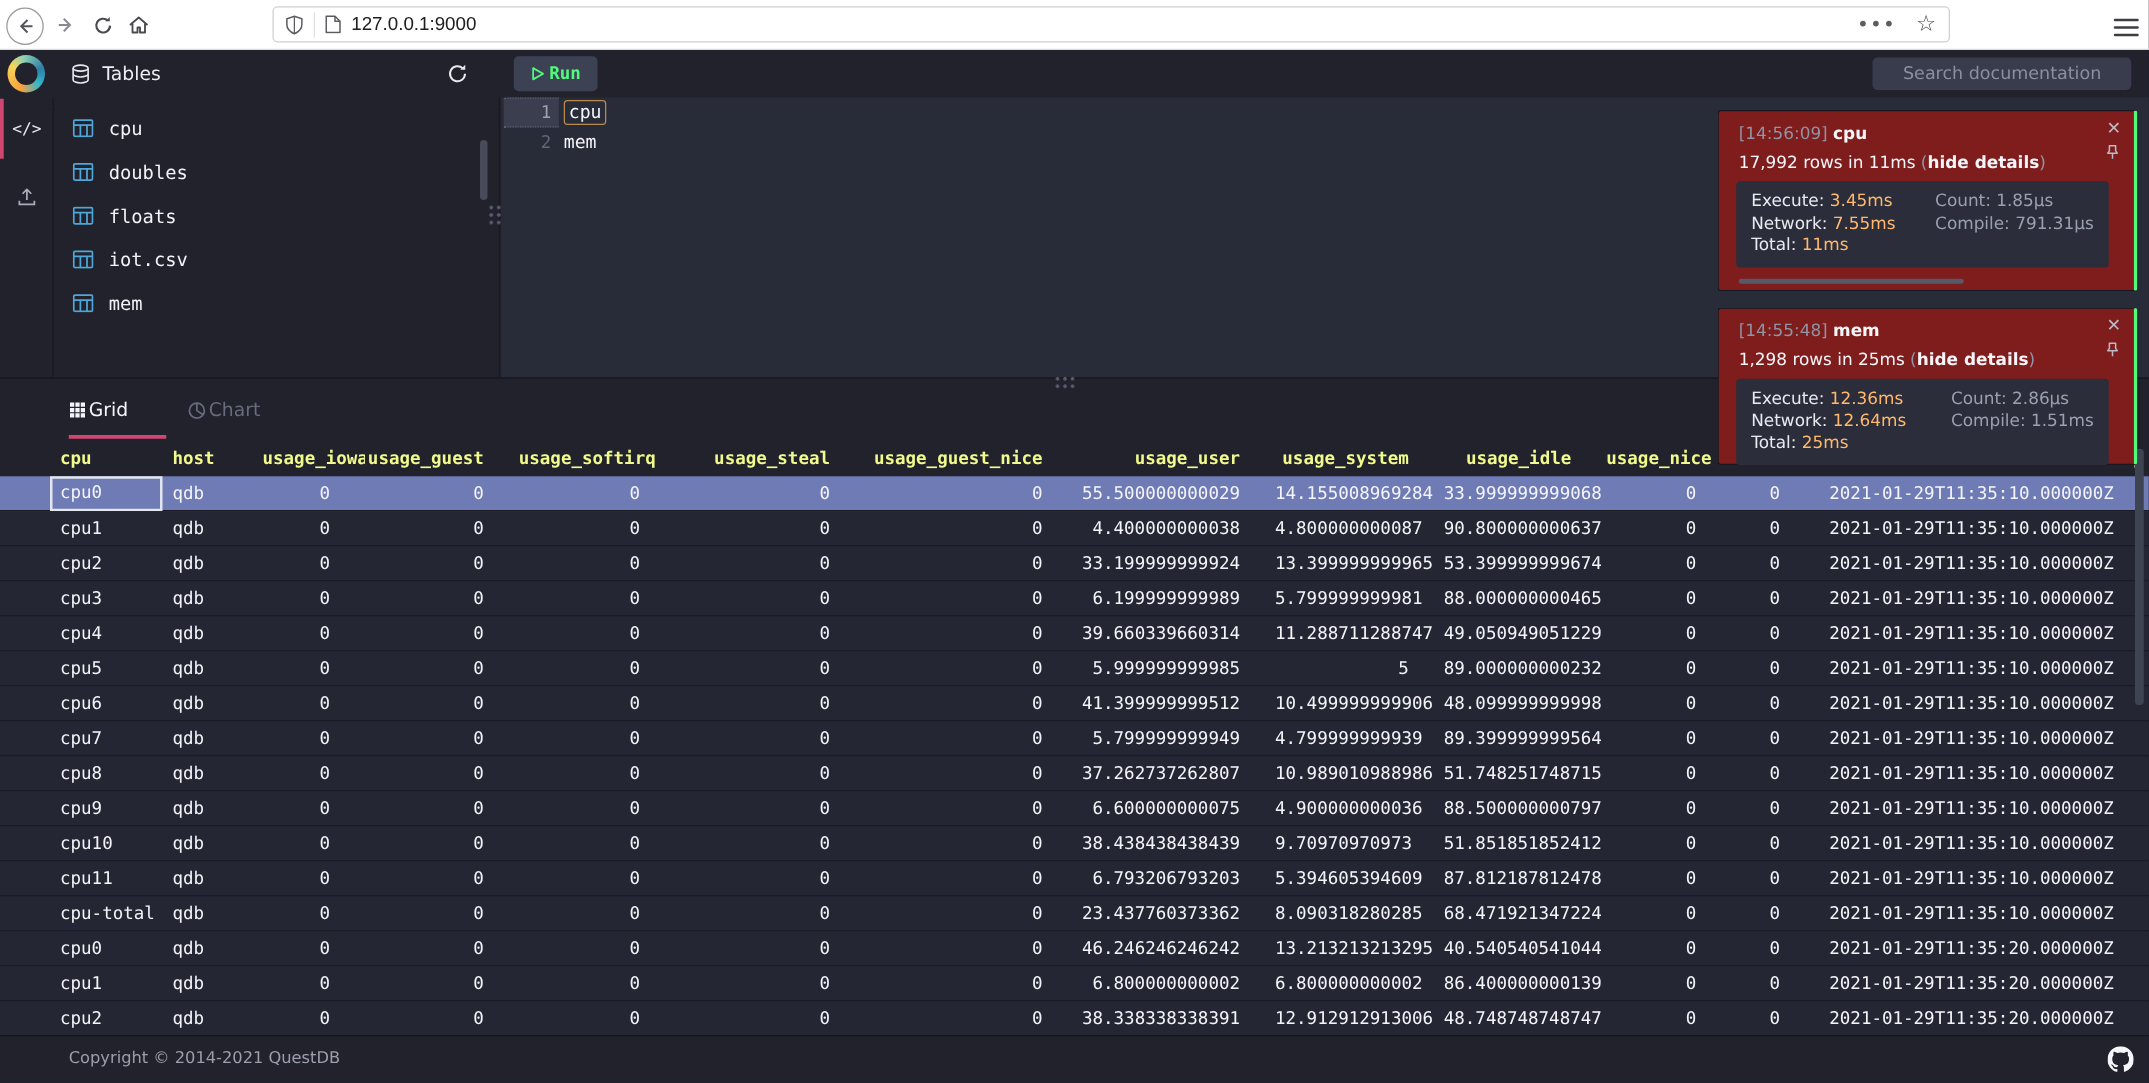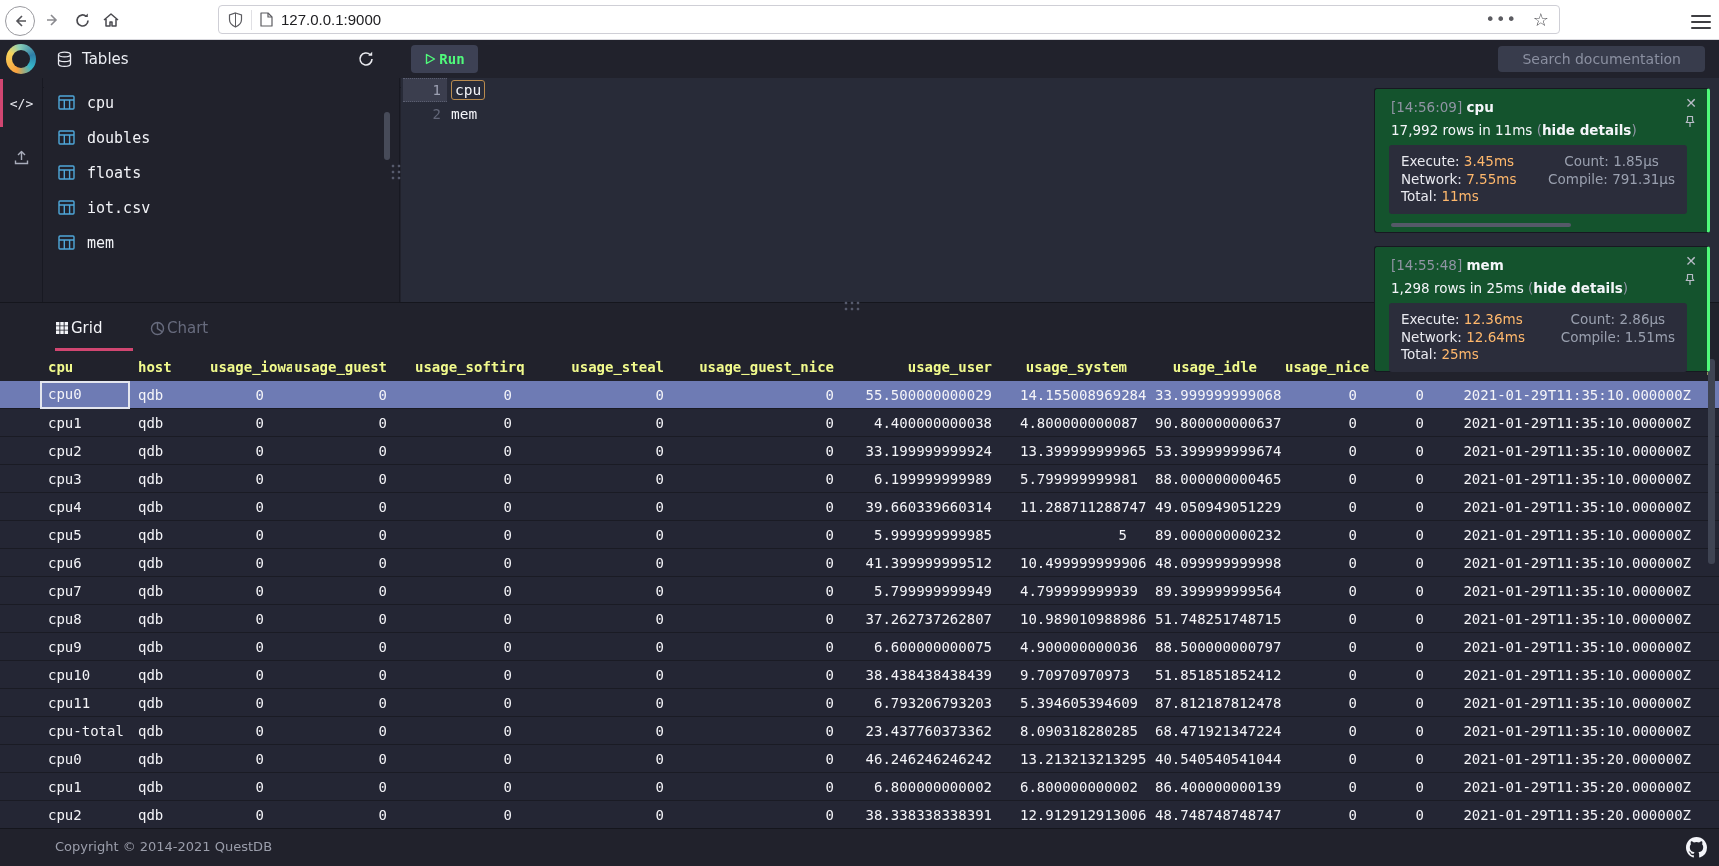--- a/index.html
+++ b/index.html
@@ -73,31 +73,31 @@
   .row{height:28px;background:#242634;border-bottom:1px solid #1a1b24;box-sizing:border-box;
        align-items:center;color:#f4f4f8;cursor:pointer;}
   .row.selected{background:#6e7bb4;}
   .row.selected .c0{box-shadow:inset 0 0 0 2px #e4e6ee;height:28px;line-height:26px;}
   .grid-scroll{position:absolute;right:4px;top:56px;width:7px;height:205px;border-radius:3px;background:#3f4453;}
   
   .footer{position:absolute;left:0;top:828px;width:1719px;height:38px;background:#21222c;border-top:1px solid #15161d;box-sizing:border-box;}
   .copyright{position:absolute;left:55px;top:10px;color:#9b9eab;font-size:13px;}
   .github{position:absolute;right:12px;top:8px;color:#f4f5f9;}
   
-  .notif{position:absolute;left:1374px;width:336px;background:#14532d;border:1px solid #171821;
+  .notif{position:absolute;left:1374px;width:336px;background:#7f1d1d;border:1px solid #171821;
          border-right:3px solid #50fa7b;border-radius:3px;box-sizing:border-box;z-index:50;font-size:13.5px;}
   .notif-title{position:absolute;left:16px;top:10px;color:#9094a4;}
   .notif-title b{color:#f4f5f9;}
   .notif-summary{position:absolute;left:16px;top:33px;color:#f4f5f9;}
   .notif-summary .paren{color:#9094a4;font-weight:normal;}
   .notif-summary b{color:#f4f5f9;}
   .notif-box{position:absolute;left:14px;right:20px;top:56px;background:#2b2d3b;border-radius:3px;padding:8px 12px;box-sizing:border-box;}
   .stat-line{line-height:17.5px;color:#e9eaf0;}
   .stat-line .val{color:#ffb86c;}
-  .stat-right{position:absolute;right:12px;top:8px;text-align:center;color:#9aa0af;line-height:17.5px;}
+  .stat-right{position:absolute;right:12px;top:8px;text-align:left;color:#9aa0af;line-height:17.5px;}
   .notif-close{position:absolute;right:10px;top:6px;color:#b9bcc8;font-size:14px;cursor:pointer;}
   .notif-pin{position:absolute;right:11px;top:26px;color:#b9bcc8;cursor:pointer;}
   .notif-bar{position:absolute;left:16px;width:180px;height:4px;border-radius:2px;background:#555968;}
   svg{display:block;}
 </style>
 </head>
 <body>
 
 <div class="browser">
   <div class="nav-btn back-circle">

